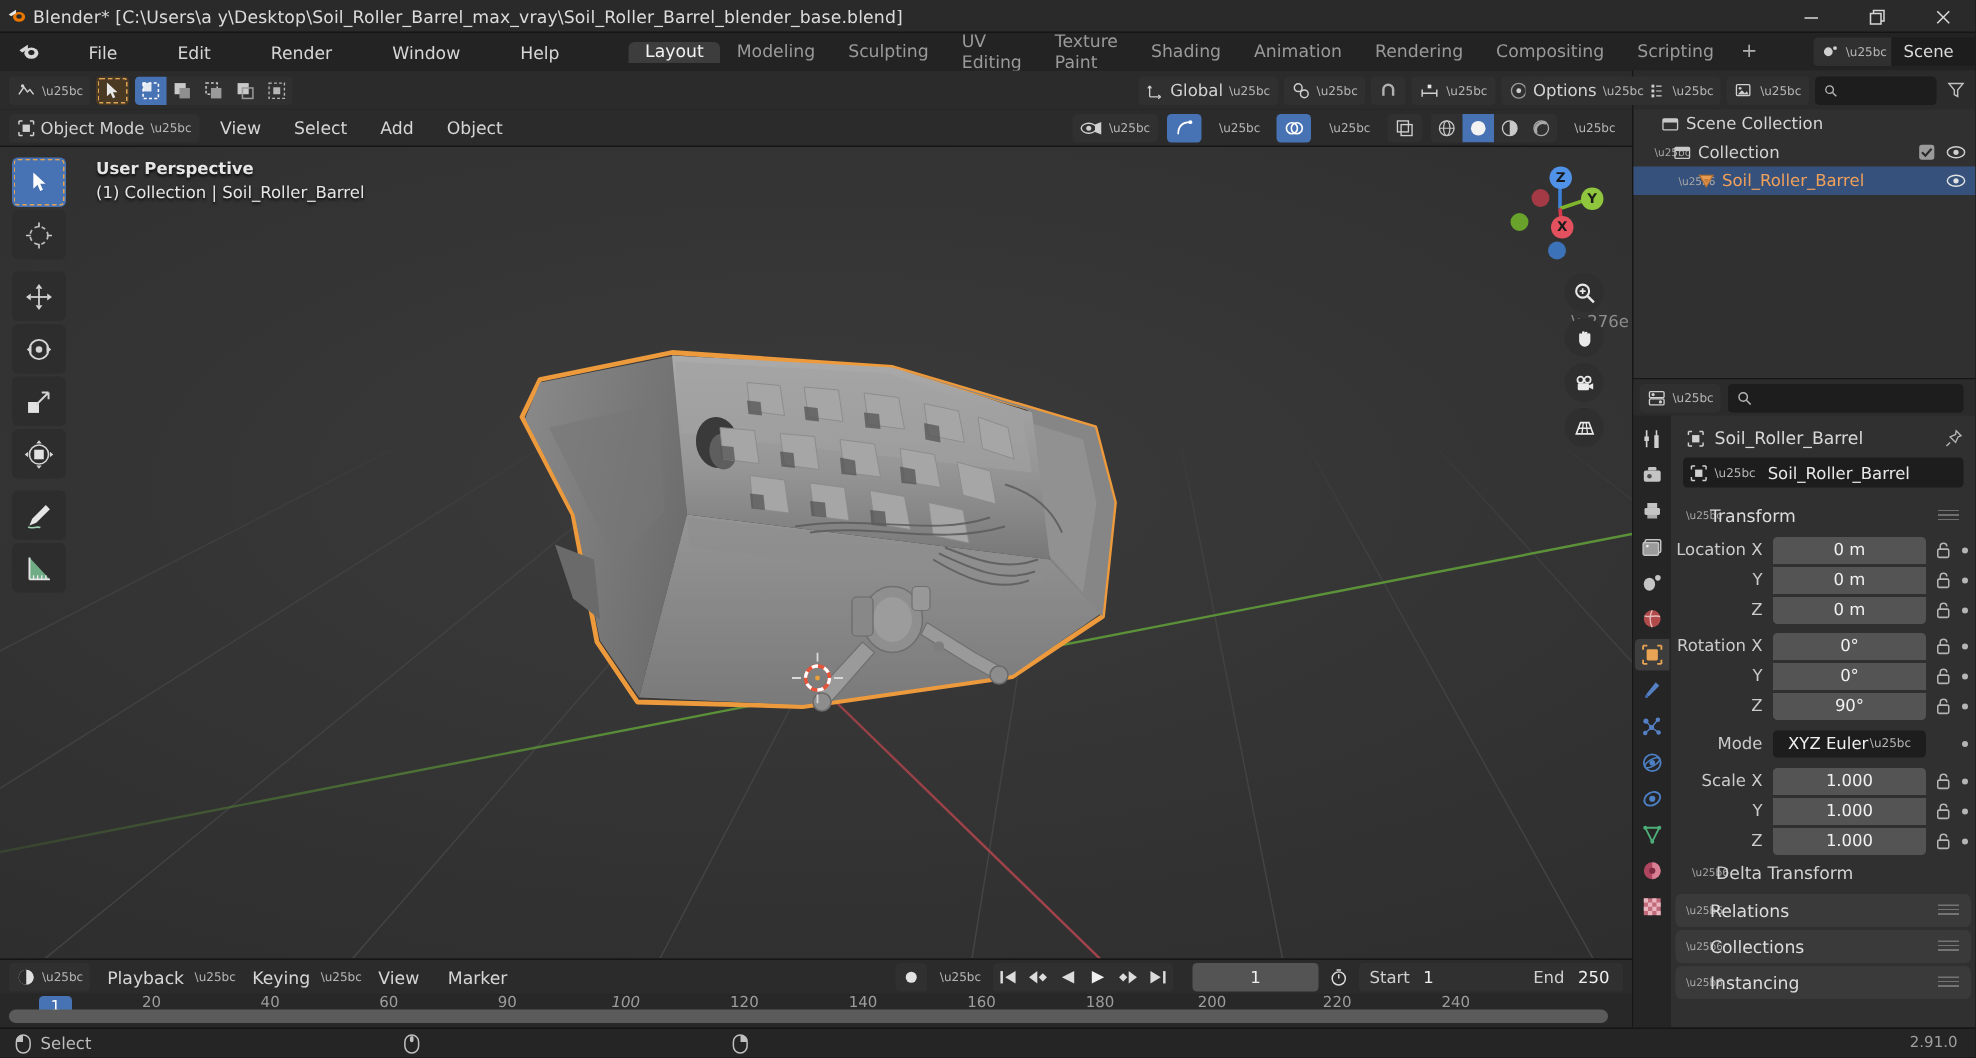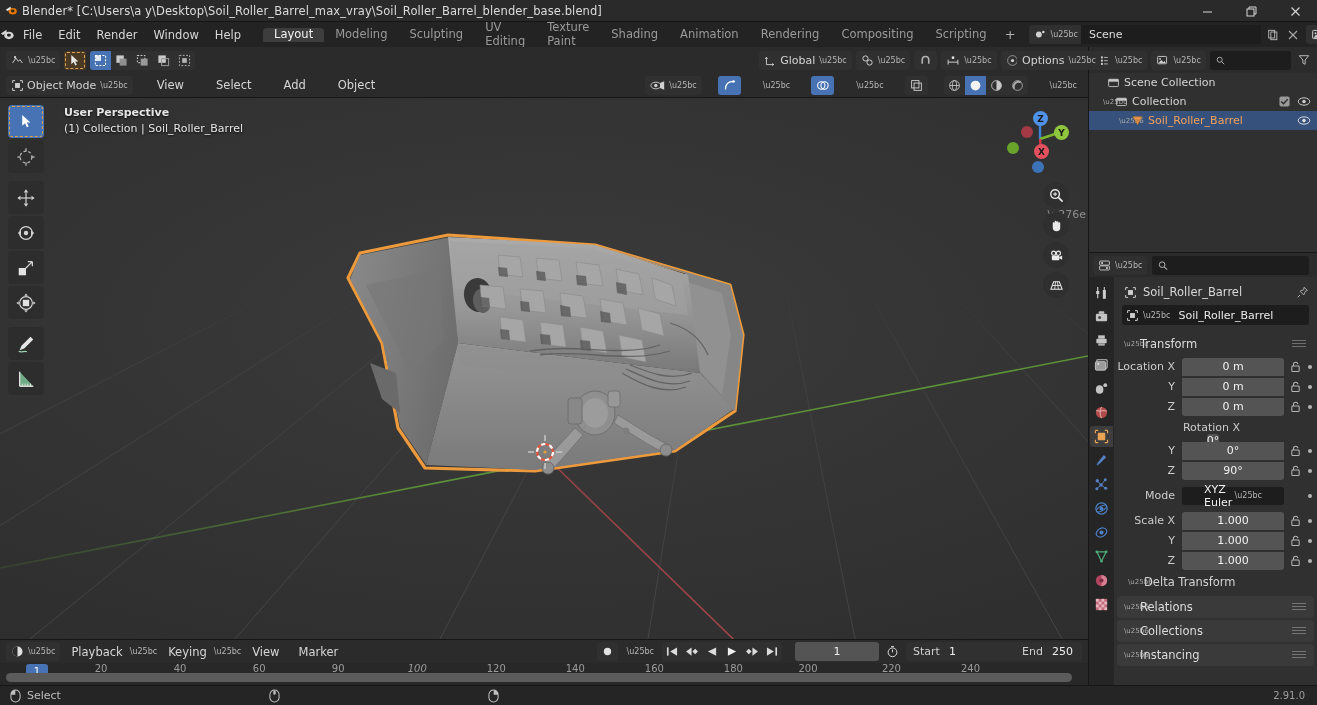--- a/index.html
+++ b/index.html
@@ -22,21 +22,21 @@
   }
   .titlebar .tb-logo { width: 22px; display: flex; justify-content: center; align-items: center; }
   .titlebar .tb-text { font-size: 11.5px; color: #dcdcdc; letter-spacing: .1px; }
   .winbtns { position: absolute; right: 0; top: 0; height: 22px; display: flex; }
   .winbtn { width: 44px; height: 22px; display: flex; align-items: center; justify-content: center;
             color: #d8d8d8; font-size: 12px; }
 
   
   .topbar {
     position: absolute; left: 0; top: 22px; width: 1317px; height: 25px;
-    background: #232323; display: flex; align-items: center; padding-left: 0;
+    background: #232323; display: flex; align-items: center; padding-left: 12px; gap: 24px;
   }
   .blender-icon { width: 26px; display:flex; align-items:center; justify-content:center; }
   .menu-item { padding: 3px 8px; font-size: 11.5px; color: #d6d6d6; border-radius: 3px; cursor: default; }
   .ws-tabs { display: flex; align-items: center; margin-left: 14px; height: 25px; }
   .ws-tab {
     padding: 5px 11px 6px; font-size: 11.5px; color: #9a9a9a; height: 14px;
     display: flex; align-items: center; border-radius: 4px 4px 0 0;
   }
   .ws-tab.active { background: #3d3d3d; color: #f2f2f2; }
   .ws-plus { color: #b0b0b0; padding: 0 7px; font-size: 13px; }
@@ -55,21 +55,21 @@
 
   
   .vp-header {
     position: absolute; left: 0; top: 47px; width: 1088px; height: 26px;
     background: #2b2b2b; display: flex; align-items: center; padding: 0 6px;
     gap: 4px;
   }
   .vp-header2 {
     position: absolute; left: 0; top: 73px; width: 1088px; height: 25px;
     background: #2b2b2b; display: flex; align-items: center; padding: 0 6px;
-    gap: 16px; border-bottom: 1px solid #161616;
+    gap: 6px; border-bottom: 1px solid #161616;
   }
   .hbtn {
     background: #303030; border-radius: 3px; height: 19px; display: flex;
     align-items: center; padding: 0 5px; gap: 3px; color: #d2d2d2; font-size: 11px;
   }
   .hbtn.flat { background: transparent; }
   .hmenu { padding: 3px 8px; font-size: 11.5px; color: #d6d6d6; border-radius: 3px; }
   .seg { display: flex; background: #303030; border-radius: 3px; overflow: hidden; height: 19px; }
   .seg > div { width: 21px; height: 19px; display: flex; align-items: center; justify-content: center; }
   .seg > div.on { background: #4772b3; }
@@ -188,21 +188,21 @@
   .row { display: flex; align-items: center; height: 19px; margin-bottom: 1px; padding-right: 5px; }
   .row .rl { width: 68px; text-align: right; font-size: 11px; color: #cbcbcb; padding-right: 7px; }
   .val-field {
     flex: 1; height: 18px; background: #545454; display: flex; align-items: center;
     justify-content: center; font-size: 11px; color: #f0f0f0;
   }
   .val-field.top { border-radius: 3px 3px 0 0; }
   .val-field.mid { border-radius: 0; }
   .val-field.bot { border-radius: 0 0 3px 3px; }
   .val-field.solo { border-radius: 3px; }
-  .val-field.dark { background: #1d1d1d; justify-content: space-between; padding: 0 22px; }
+  .val-field.dark { background: #1d1d1d; justify-content: space-between; padding: 0 10px; }
   .lockdot { display: flex; align-items: center; gap: 7px; padding-left: 6px; }
   .dot { width: 4px; height: 4px; border-radius: 50%; background: #b5b5b5; }
   .sub-head { display: flex; align-items: center; gap: 6px; padding: 4px 0 4px 14px; font-size: 11.5px; color: #d2d2d2; }
 
   
   .statusbar {
     position: absolute; left: 0; top: 685px; width: 1317px; height: 20px;
     background: #252525; display: flex; align-items: center; padding: 0 10px;
     font-size: 11px; color: #bdbdbd; border-top: 1px solid #161616;
   }
@@ -1139,21 +1139,21 @@
             <span>
               <svg width="11" height="12" viewBox="0 0 12 13">
                 <rect x="2" y="5.5" width="8" height="6" rx="1" fill="none" stroke="#b5b5b5" stroke-width="1.1"></rect>
                 <path d="M3.8 5.5 L3.8 3.6 A2.4 2.4 0 0 1 8.6 3.6" fill="none" stroke="#b5b5b5" stroke-width="1.1"></path>
               </svg>
             </span>
             <span class="dot"></span>
           </div>
       </div>
 
-      <div class="row" style="margin-top:5px;flex-direction:column;">
+      <div class="row" style="margin-top:5px;">
         <div class="rl">Rotation X</div>
         <div class="val-field top">0°</div>
         <div class="lockdot">
             <span>
               <svg width="11" height="12" viewBox="0 0 12 13">
                 <rect x="2" y="5.5" width="8" height="6" rx="1" fill="none" stroke="#b5b5b5" stroke-width="1.1"></rect>
                 <path d="M3.8 5.5 L3.8 3.6 A2.4 2.4 0 0 1 8.6 3.6" fill="none" stroke="#b5b5b5" stroke-width="1.1"></path>
               </svg>
             </span>
             <span class="dot"></span>

